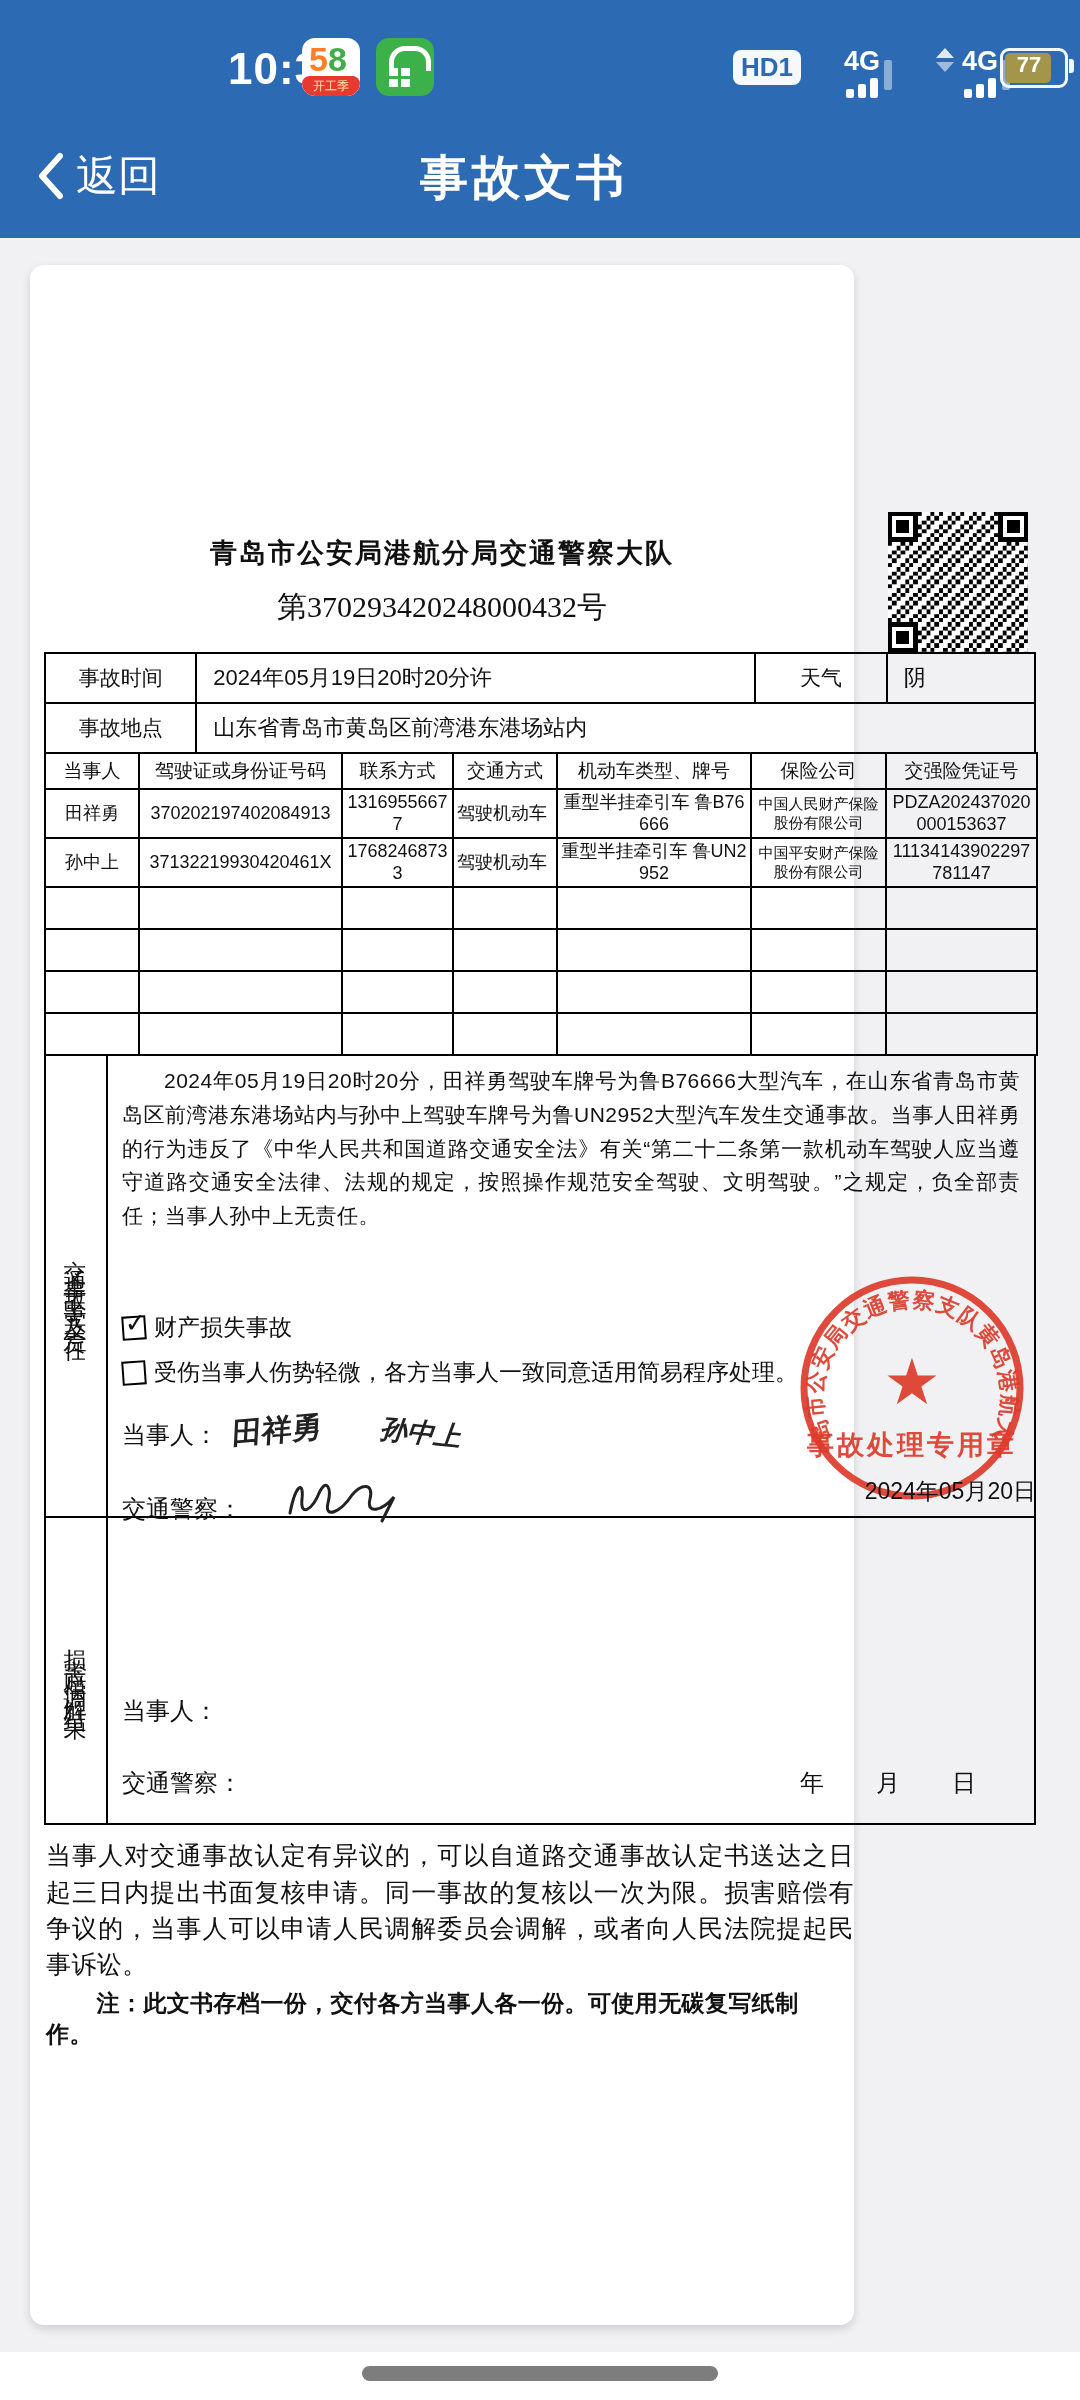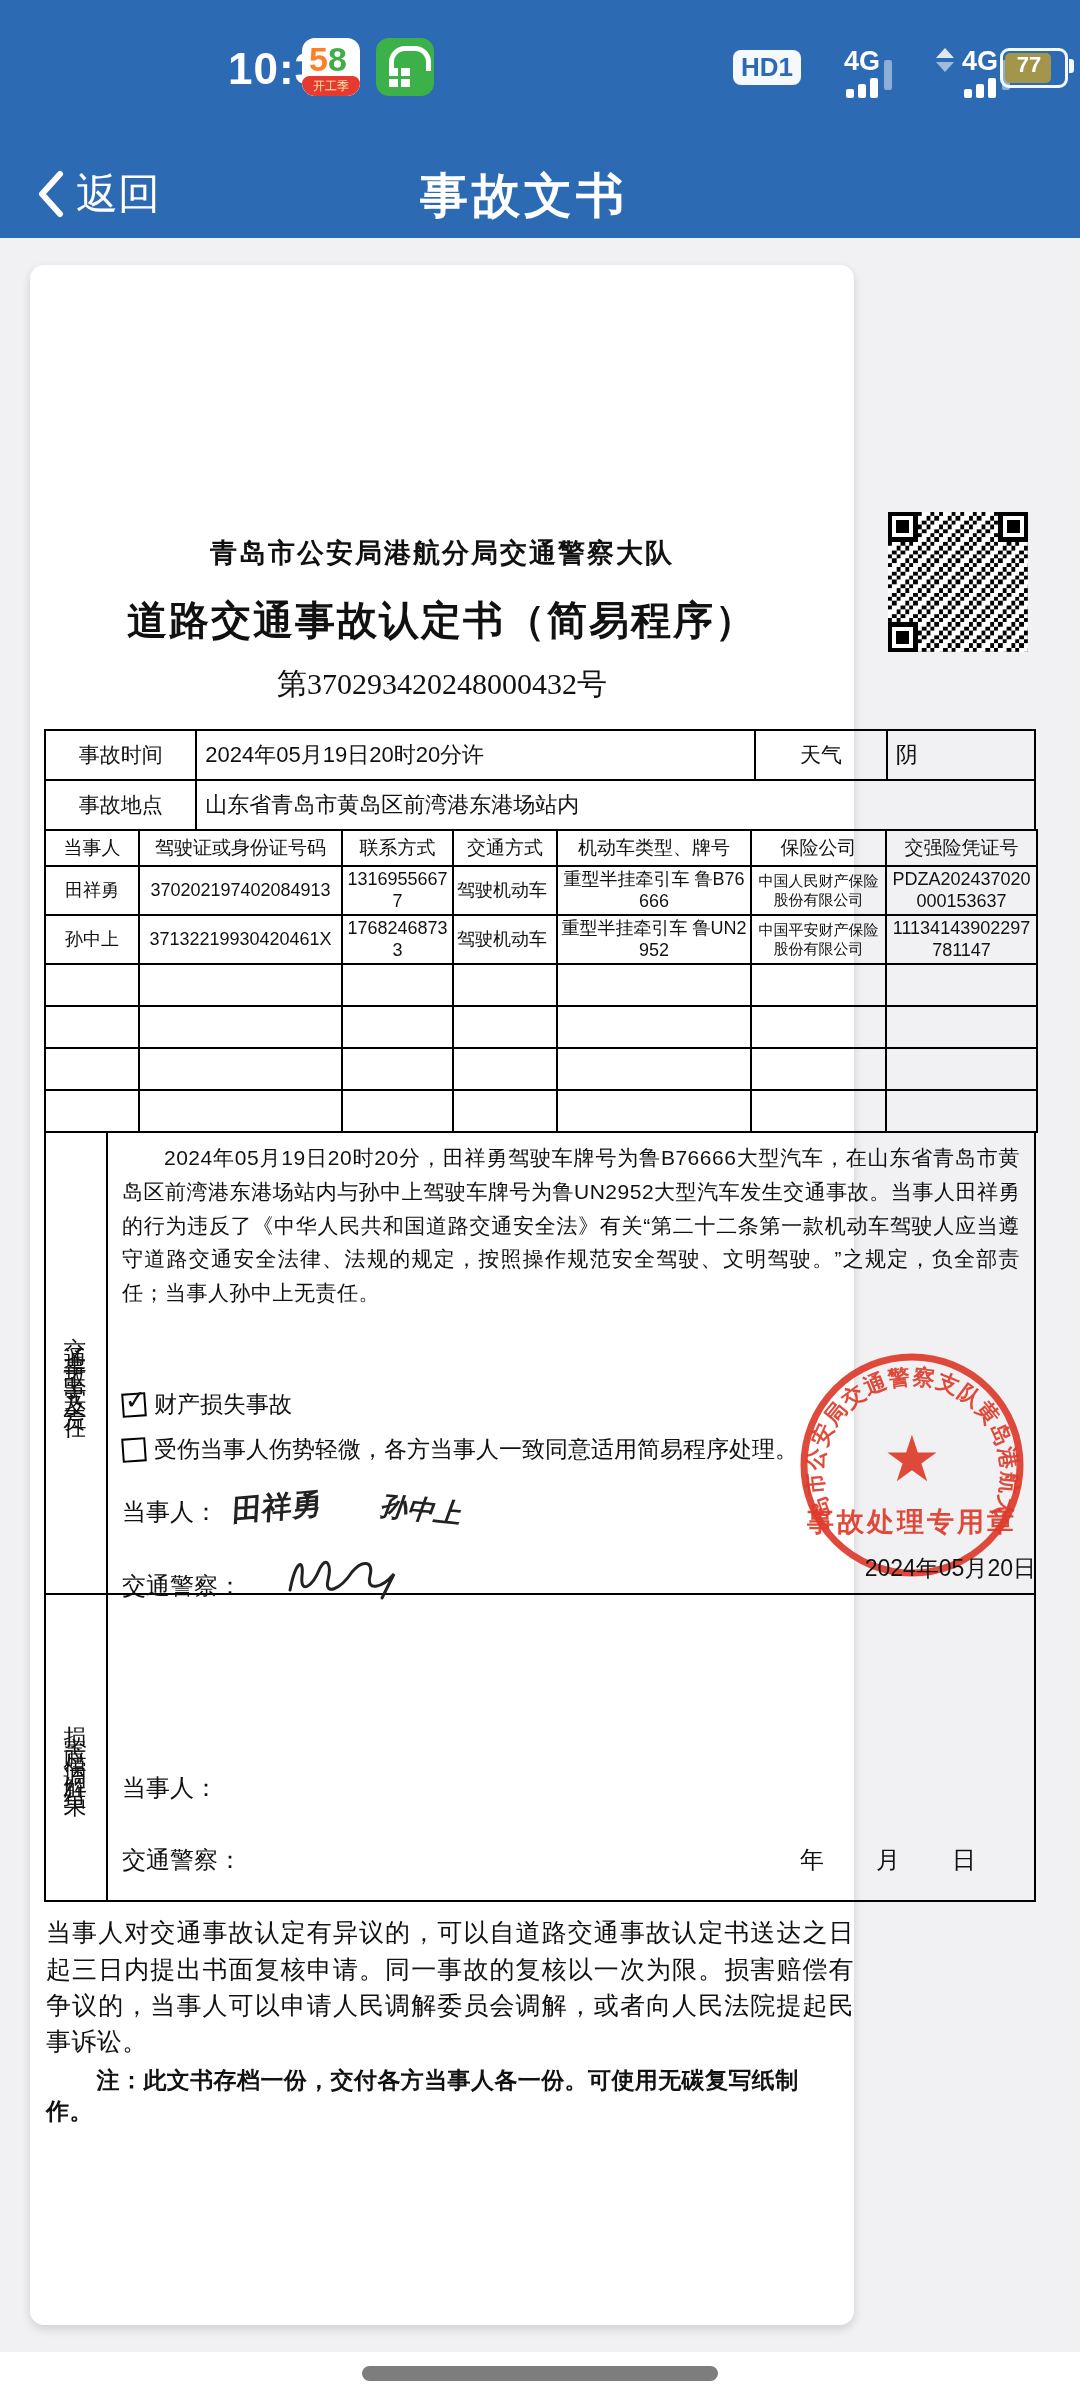--- a/index.html
+++ b/index.html
@@ -38,37 +38,37 @@
   .bars i.b1{left:0;height:9px;} .bars i.b2{left:12px;height:14px;} .bars i.b3{left:24px;height:20px;}
   .bars i.b4{left:38px;height:30px;bottom:auto;top:-16px;background:rgba(255,255,255,.45);}
   .updown{position:absolute;left:-26px;top:2px;width:18px;height:28px;}
   .updown i{position:absolute;left:0;width:0;height:0;border-left:9px solid transparent;border-right:9px solid transparent;}
   .updown .up{top:0;border-bottom:10px solid rgba(255,255,255,.85);}
   .updown .dn{top:14px;border-top:10px solid rgba(255,255,255,.55);}
   .battery{position:absolute;left:1000px;top:20px;width:62px;height:34px;border:3px solid rgba(255,255,255,.95);border-radius:9px;}
   .battery .fill{position:absolute;left:2px;top:2px;bottom:2px;width:46px;background:#a3964a;border-radius:5px;}
   .battery .pct{position:absolute;left:0;top:1px;width:52px;text-align:center;font-size:22px;font-weight:bold;color:#fff;}
   .battery .nub{position:absolute;right:-9px;top:8px;width:5px;height:14px;background:rgba(255,255,255,.95);border-radius:0 3px 3px 0;}
-  .navrow{position:absolute;left:0;top:158px;width:1048px;height:90px;}
+  .navrow{position:absolute;left:0;top:140px;width:1048px;height:90px;}
   .back{position:absolute;left:36px;top:8px;display:flex;align-items:center;color:#fff;cursor:pointer;}
   .back svg{width:30px;height:48px;}
   .back .blabel{font-size:42px;margin-left:10px;}
   .navtitle{position:absolute;left:0;top:6px;width:100%;text-align:center;font-size:48px;font-weight:bold;letter-spacing:4px;}
   
   .card{position:absolute;left:30px;top:265px;width:824px;height:2060px;background:#fff;border-radius:14px;
     box-shadow:0 4px 10px rgba(0,0,0,.14);color:#111;}
   .qr{position:absolute;left:858px;top:247px;width:140px;height:140px;}
   .doc-head{margin-top:270px;text-align:center;}
   .agency{font-size:27px;font-weight:bold;letter-spacing:2px;}
   .doctitle{margin-top:22px;font-size:40px;font-weight:600;letter-spacing:2px;font-family:"Liberation Serif","DejaVu Serif",serif;}
   .docnum{margin-top:16px;font-size:30px;font-family:"Liberation Serif","DejaVu Serif",serif;}
   
   .doc-table{margin:24px 0 0 14px;width:992px;}
   table{border-collapse:collapse;table-layout:fixed;width:992px;}
-  td,th{border:2px solid #000;padding:2px 8px;font-weight:normal;overflow:hidden;}
+  td,th{border:2px solid #000;padding:2px 16px;font-weight:normal;overflow:hidden;}
   .t-info td{font-size:22px;}
   .t-info .lab{text-align:center;font-size:21px;}
   .t-info .val{font-weight:500;}
   .t-party th{font-size:19px;text-align:center;padding:4px 2px;}
   .t-party td{font-size:18px;text-align:center;padding:2px 3px;word-break:break-all;line-height:1.2;}
   .t-party td.ins{font-size:15px;line-height:1.25;}
   .t-party td.mode{text-align:left;}
   
   .sec{display:flex;border:2px solid #000;border-top:none;width:988px;margin-left:14px;}
   .sidelab{width:60px;border-right:2px solid #000;display:flex;align-items:center;justify-content:center;}
@@ -188,21 +188,20 @@
     </g>
     <g fill="#000">
       <rect x="2" y="2" width="3" height="3"></rect>
         <rect x="28" y="2" width="3" height="3"></rect>
         <rect x="2" y="28" width="3" height="3"></rect>
     </g>
   </svg>
 
   <div class="doc-head">
     <div class="agency">青岛市公安局港航分局交通警察大队</div>
-    <div class="doctitle">道路交通事故认定书（简易程序）</div>
     <div class="docnum">第370293420248000432号</div>
   </div>
 
   <div class="doc-table">
     <table class="t-info">
       <colgroup>
           <col style="width:151px">
           <col style="width:558px">
           <col style="width:131px">
           <col style="width:148px">

